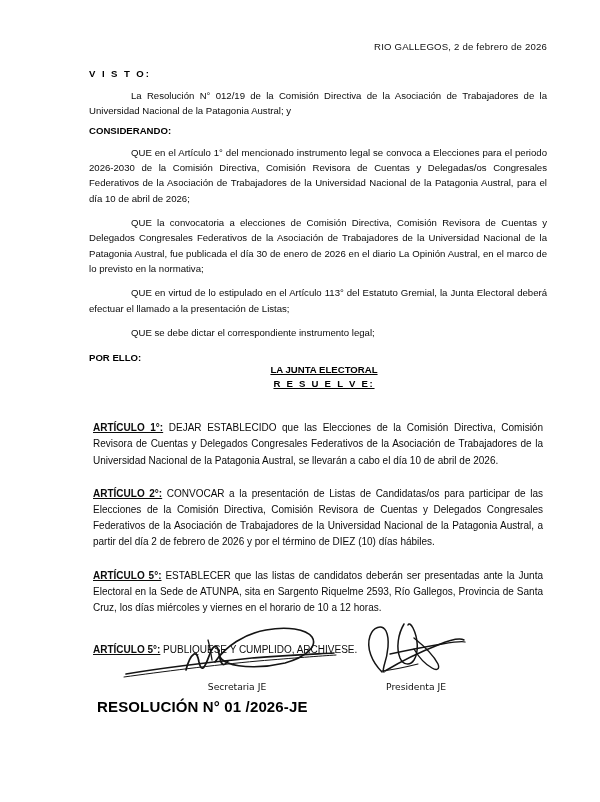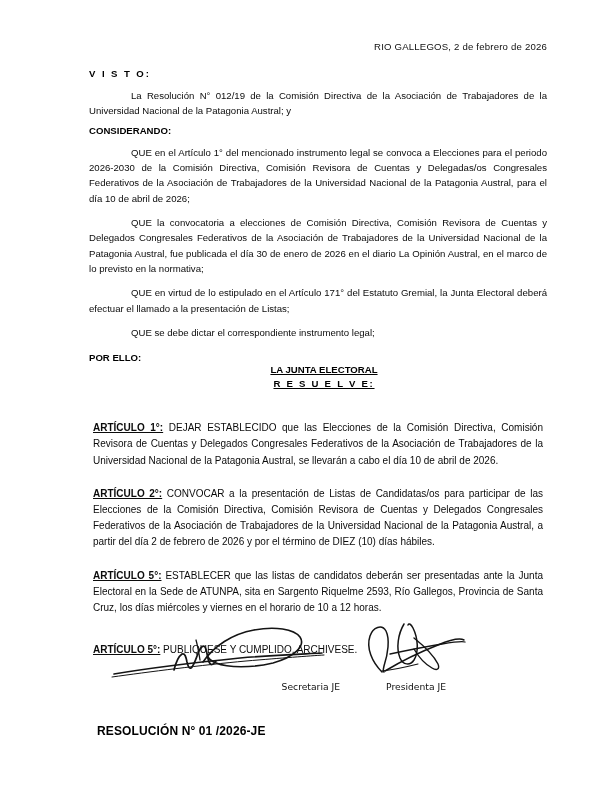--- a/index.html
+++ b/index.html
@@ -96,46 +96,46 @@
   
   .sign-area {
     position: absolute;
     left: 0;
     top: 618px;
     width: 600px;
     height: 90px;
   }
   .sign-sec {
     position: absolute;
-    left: 110px;
+    left: 122px;
     top: 0;
     width: 230px;
-    text-align: right;
+    text-align: center;
   }
   .sign-pres {
     position: absolute;
     left: 352px;
     top: -4px;
     width: 128px;
     text-align: center;
   }
   .sign-caption {
     font-size: 9.2px;
     font-family: "DejaVu Sans", sans-serif;
     color: #111;
     margin-top: 1px;
   }
   .sig-svg { display: block; }
 
   
   .footer-res {
     position: absolute;
     left: 97px;
-    top: 724px;
-    font-size: 12px;
+    top: 698px;
+    font-size: 15px;
     font-weight: bold;
     letter-spacing: 0.01em;
     color: #000;
   }
 </style>
 </head>
 <body>
 
 <div class="page">
 
@@ -158,21 +158,21 @@
     <div class="gap-s"></div>
 
     <p class="body-par">QUE en el Artículo 1° del mencionado instrumento legal se convoca a Elecciones para el periodo 2026-2030 de la Comisión Directiva, Comisión Revisora de Cuentas y Delegadas/os Congresales Federativos de la Asociación de Trabajadores de la Universidad Nacional de la Patagonia Austral, para el día 10 de abril de 2026;</p>
 
     <div class="gap-s"></div>
 
     <p class="body-par">QUE la convocatoria a elecciones de Comisión Directiva, Comisión Revisora de Cuentas y Delegados Congresales Federativos de la Asociación de Trabajadores de la Universidad Nacional de la Patagonia Austral, fue publicada el día 30 de enero de 2026 en el diario La Opinión Austral, en el marco de lo previsto en la normativa;</p>
 
     <div class="gap-s"></div>
 
-    <p class="body-par">QUE en virtud de lo estipulado en el Artículo 171° del Estatuto Gremial, la Junta Electoral deberá efectuar el llamado a la presentación de Listas;</p>
+    <p class="body-par">QUE en virtud de lo estipulado en el Artículo 113° del Estatuto Gremial, la Junta Electoral deberá efectuar el llamado a la presentación de Listas;</p>
 
     <div class="gap-s"></div>
 
     <p class="body-par">QUE se debe dictar el correspondiente instrumento legal;</p>
 
     <div class="gap-m"></div>
 
     <div class="heading">POR ELLO:</div>
 
     <div class="resuelve-block">

